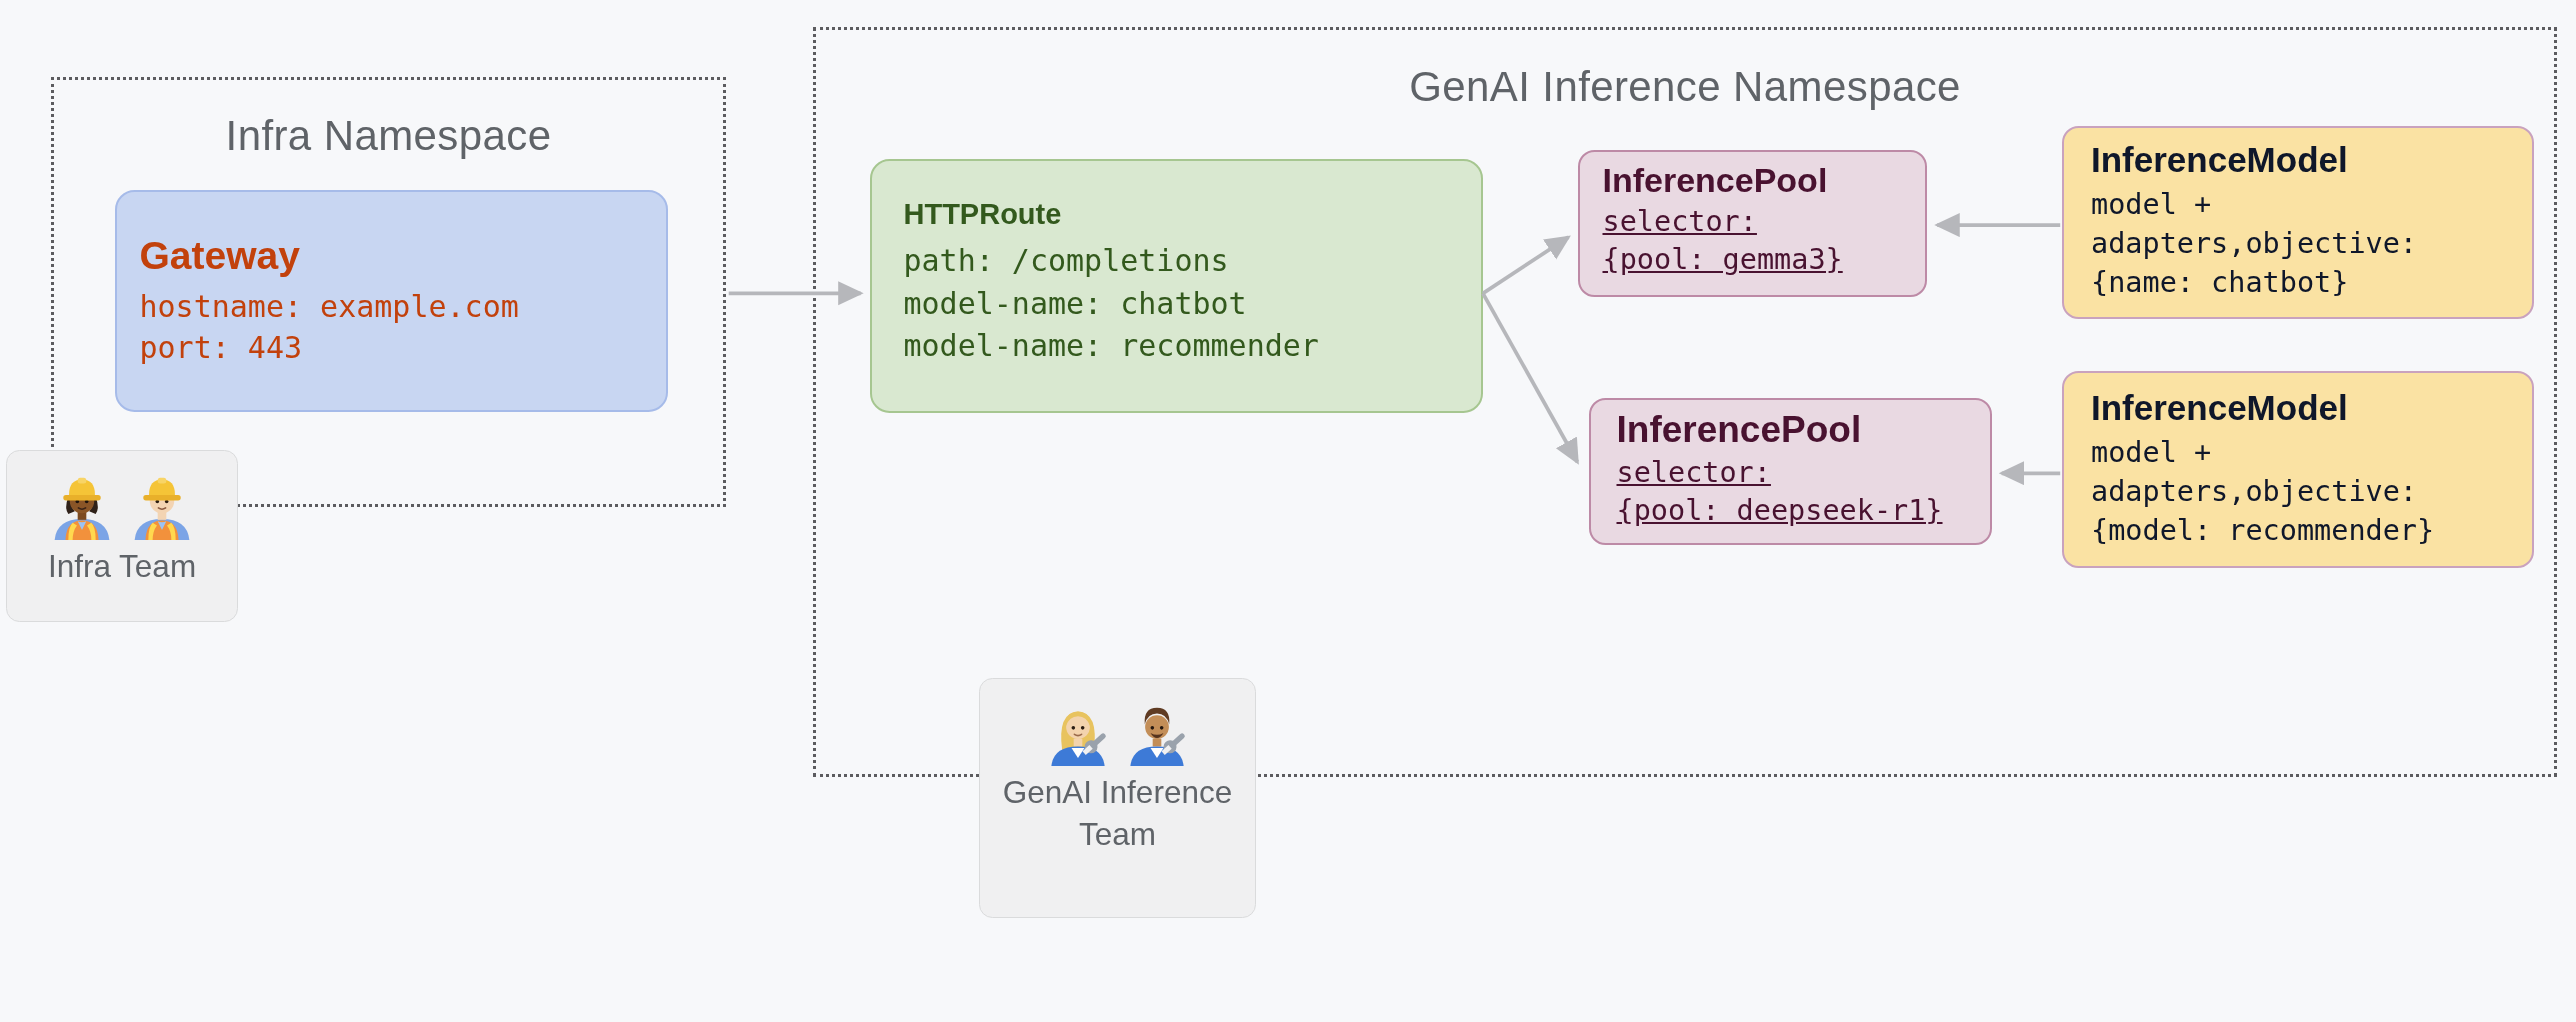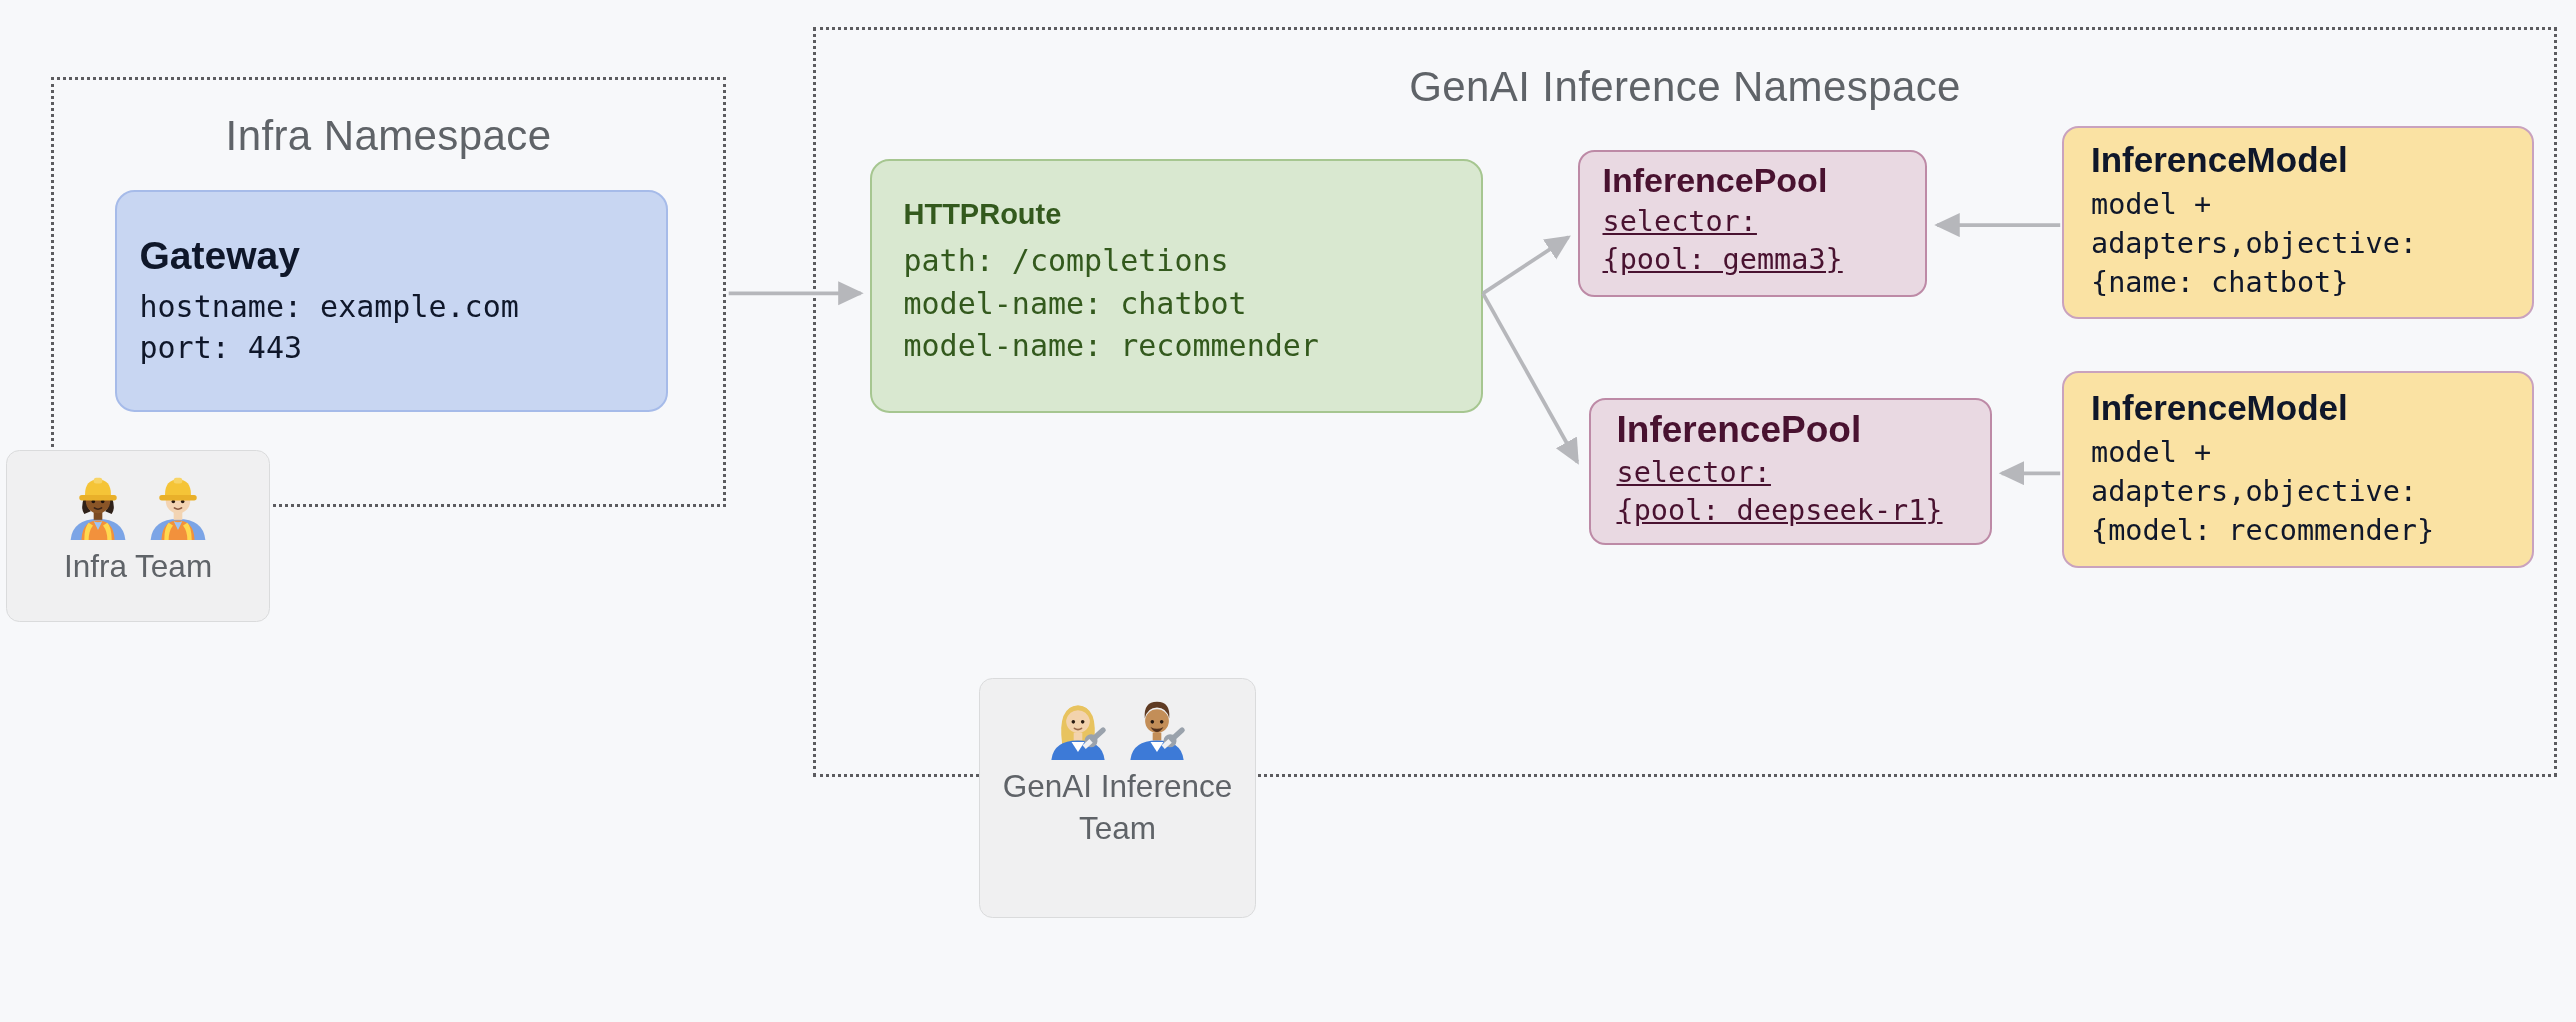--- a/index.html
+++ b/index.html
@@ -12,21 +12,21 @@
   .ns-genai{left:813px;top:27px;width:1744px;height:750px;}
   .ns-title{width:100%;text-align:center;font-size:42px;color:#5f6368;letter-spacing:0.4px;}
   .ns-infra .ns-title{margin-top:31.5px;}
   .ns-genai .ns-title{margin-top:33px;}
 
   
   .rbox{position:absolute;box-sizing:border-box;border:2.2px solid;border-radius:19.5px;}
   .rbox-title{font-weight:bold;font-family:"Liberation Sans",sans-serif;}
   .mono-line{font-family:"DejaVu Sans Mono","Liberation Mono",monospace;}
 
-  .gateway{left:115px;top:190px;width:553px;height:222px;background:#c8d6f2;border-color:#a6bbe9;color:#0f172a;padding:42px 22.5px 0 22.5px;}
+  .gateway{left:115px;top:190px;width:553px;height:222px;background:#c8d6f2;border-color:#a6bbe9;color:#c2410c;padding:42px 22.5px 0 22.5px;}
   .gateway .rbox-title{font-size:39px;margin-bottom:7.5px;}
   .gateway .mono-line{font-size:30px;line-height:1.38;}
 
   .httproute{left:870px;top:159px;width:613px;height:254px;background:#d9e8d0;border-color:#a6c690;color:#33591d;padding:37px 22.5px 0 31.5px;}
   .httproute .rbox-title{font-size:29px;margin-bottom:9px;}
   .httproute .mono-line{font-size:30px;line-height:1.42;}
 
   .pool{background:#e9d9e2;border-color:#bd8aa6;color:#491230;border-radius:16.5px;}
   .pool .mono-line{font-size:28.5px;line-height:1.34;text-decoration:underline;}
   .pool-1{left:1578px;top:150px;width:349px;height:147px;padding:9px 15px 0 22.5px;}
@@ -36,22 +36,22 @@
 
   .model{background:#fae2a3;border-color:#c9a2be;color:#0f172a;border-radius:16.5px;}
   .model .rbox-title{font-size:35px;margin-bottom:6px;}
   .model .mono-line{font-size:28.5px;line-height:1.36;}
   .model-1{left:2062px;top:126px;width:472px;height:193px;padding:12px 15px 0 27px;}
   .model-2{left:2062px;top:371px;width:472px;height:197px;padding:15px 15px 0 27px;}
 
   
   .team{position:absolute;box-sizing:border-box;background:#f0f0f1;border:1.5px solid #dadbdc;border-radius:13.5px;z-index:5;
         display:flex;flex-direction:column;align-items:center;color:#5f6368;text-align:center;}
-  .team-infra{left:6px;top:450px;width:264px;height:172px;padding-top:16.5px;}
-  .team-genai{left:979px;top:678px;width:277px;height:240px;padding-top:9px;}
+  .team-infra{left:6px;top:450px;width:232px;height:172px;padding-top:16.5px;}
+  .team-genai{left:979px;top:678px;width:277px;height:240px;padding-top:15px;}
   .team-icons{display:flex;gap:7.5px;align-items:flex-end;}
   .team-label{font-size:31.5px;line-height:1.33;margin-top:6px;padding:0 21px;}
 
   
   .arrows{position:absolute;left:0;top:0;z-index:1;}
   .conn{stroke:#b6b7bb;stroke-width:5;fill:none;marker-end:url(#ah);}
 
   .fig{display:block;}
 </style>
 </head>

